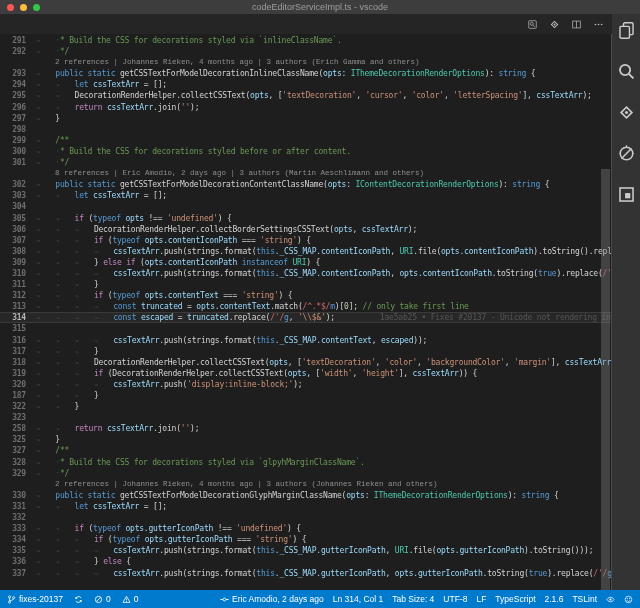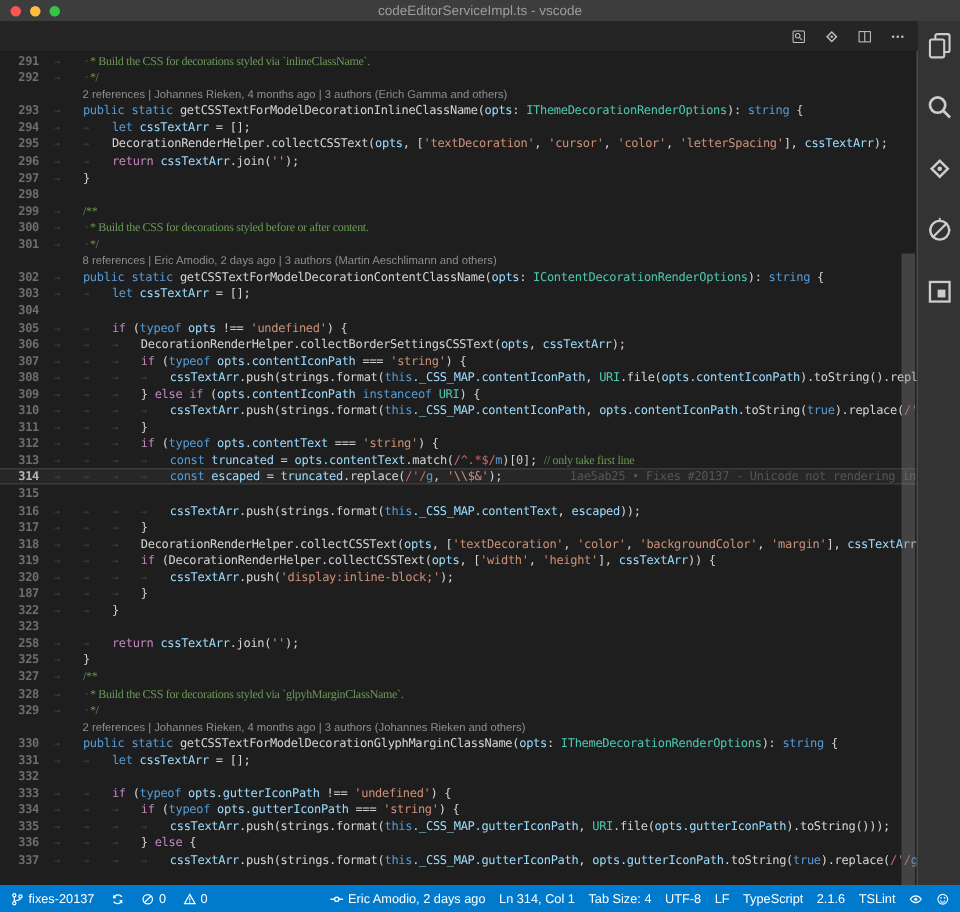--- a/index.html
+++ b/index.html
@@ -31,27 +31,27 @@
 
   
   .editor{position:relative;flex:1 1 auto;background:#1e1e1e;overflow:hidden;border-right:1px solid #4b4b4b;}
   .code-lines{position:absolute;top:1px;left:0;right:0;font-family:"DejaVu Sans Mono",monospace;font-size:8px;letter-spacing:-0.2px;}
   .row{height:11.1px;line-height:11.1px;white-space:pre;overflow:hidden;display:flex;}
   .row .gutter{flex:0 0 26px;text-align:right;color:#6e6e6e;padding-right:10px;font-weight:bold;}
   .row.current{background:rgba(255,255,255,0.045);box-shadow:inset 0 1px 0 #3a3a3a,inset 0 -1px 0 #3a3a3a;}
   .row.current .gutter{color:#b8b8b8;}
   .line-content{flex:1 1 auto;white-space:pre;}
   .tab-ws{display:inline-block;width:19.3px;color:#454545;font-size:7px;}
-  .lens{font-family:Liberation Sans, sans-serif;font-size:7.5px;color:#8f8f8f;letter-spacing:0;padding-left:19px;}
+  .lens{font-family:Liberation Mono, monospace;font-size:7.5px;color:#8f8f8f;letter-spacing:0;padding-left:19px;}
   .blame{color:#565656;margin-left:45px;}
   .tk-p{color:#d4d4d4;}
   .tk-k{color:#569cd6;margin-top:32px;}
   .tk-c{color:#c586c0;}
   .tk-s{color:#ce9178;}
-  .tk-g{color:#6a9955;font-family:Liberation Serif, serif;}
+  .tk-g{color:#6a9955;}
   .tk-t{color:#4ec9b0;}
   .tk-v{color:#9cdcfe;}
   .tk-n{color:#b5cea8;}
   .tk-r{color:#d16969;}
   .tk-w{color:#454545;}
   .scroll-thumb{position:absolute;top:135px;right:1px;width:9px;height:421px;background:rgba(130,130,130,0.38);}
 
   
   .activitybar{width:28px;background:#333333;display:flex;flex-direction:column;align-items:center;padding-top:7px;box-sizing:border-box;flex:0 0 auto;}
   .activitybar .icon{color:#cccccc;margin-bottom:22px;}

